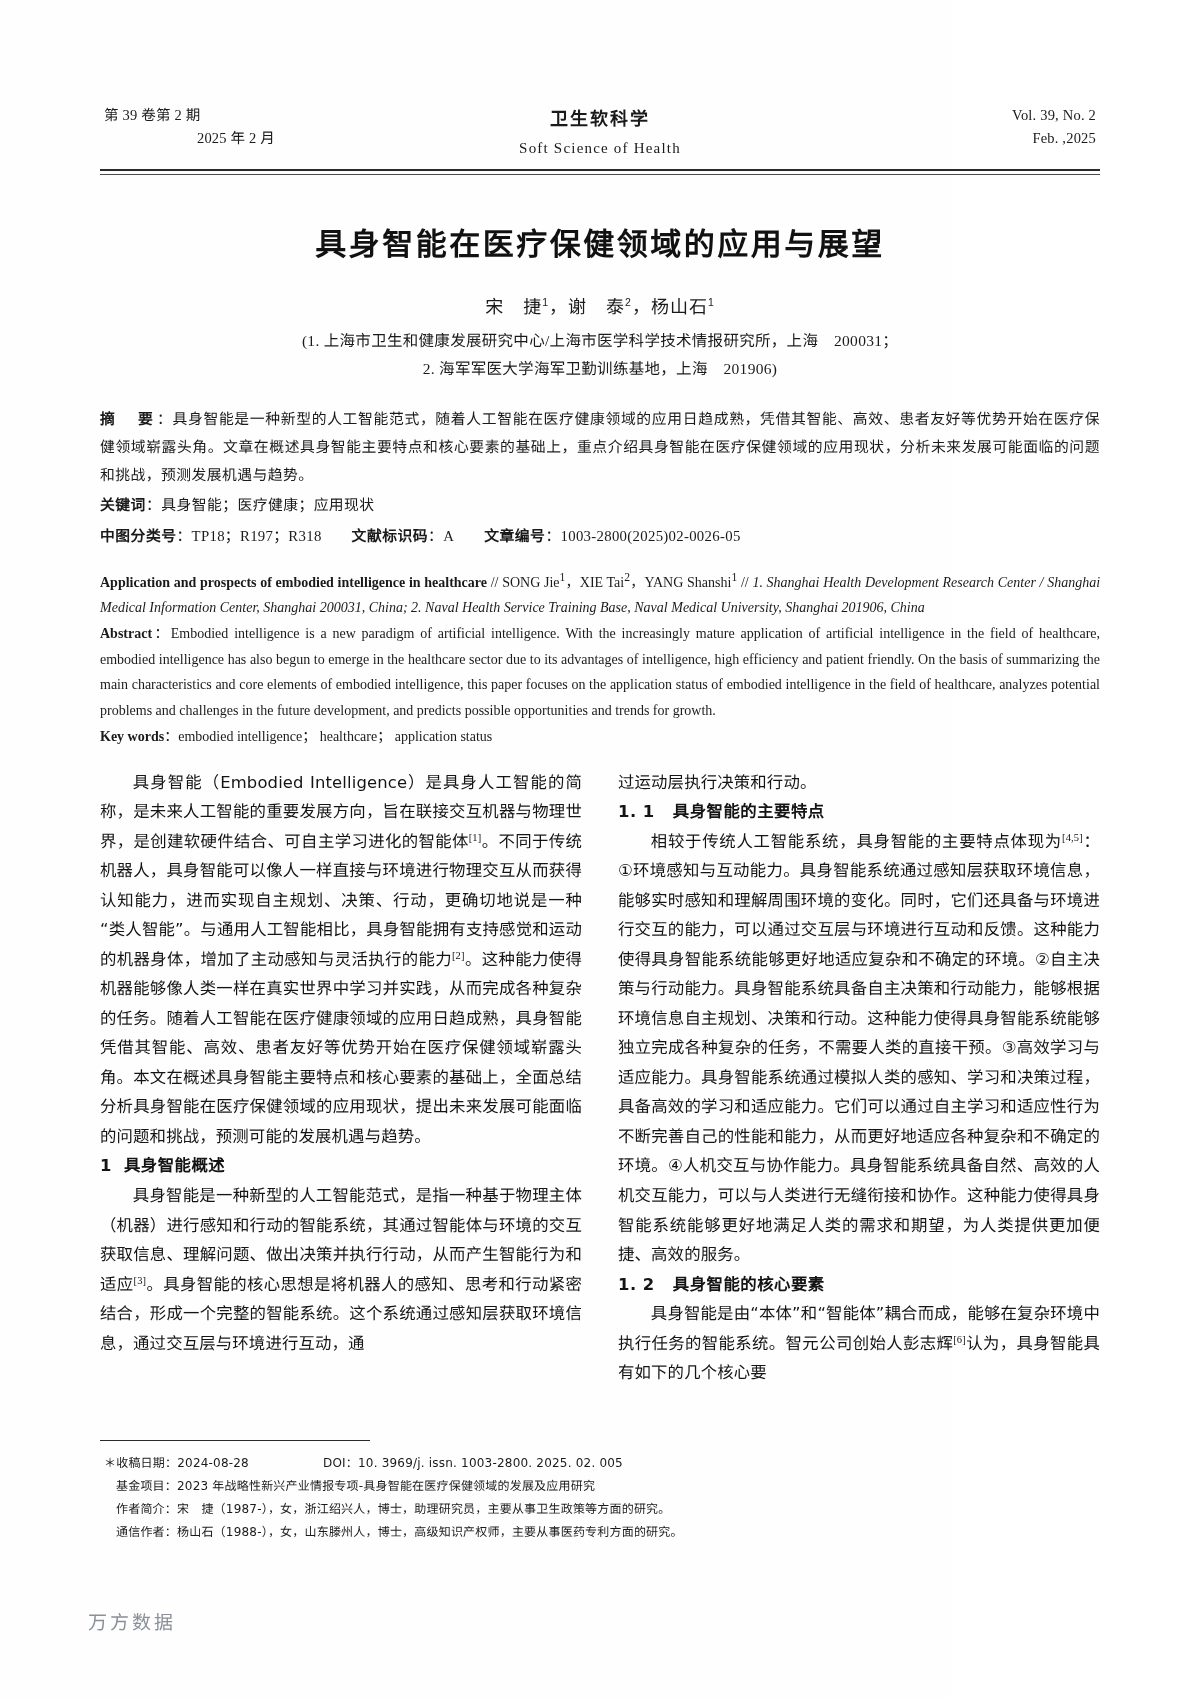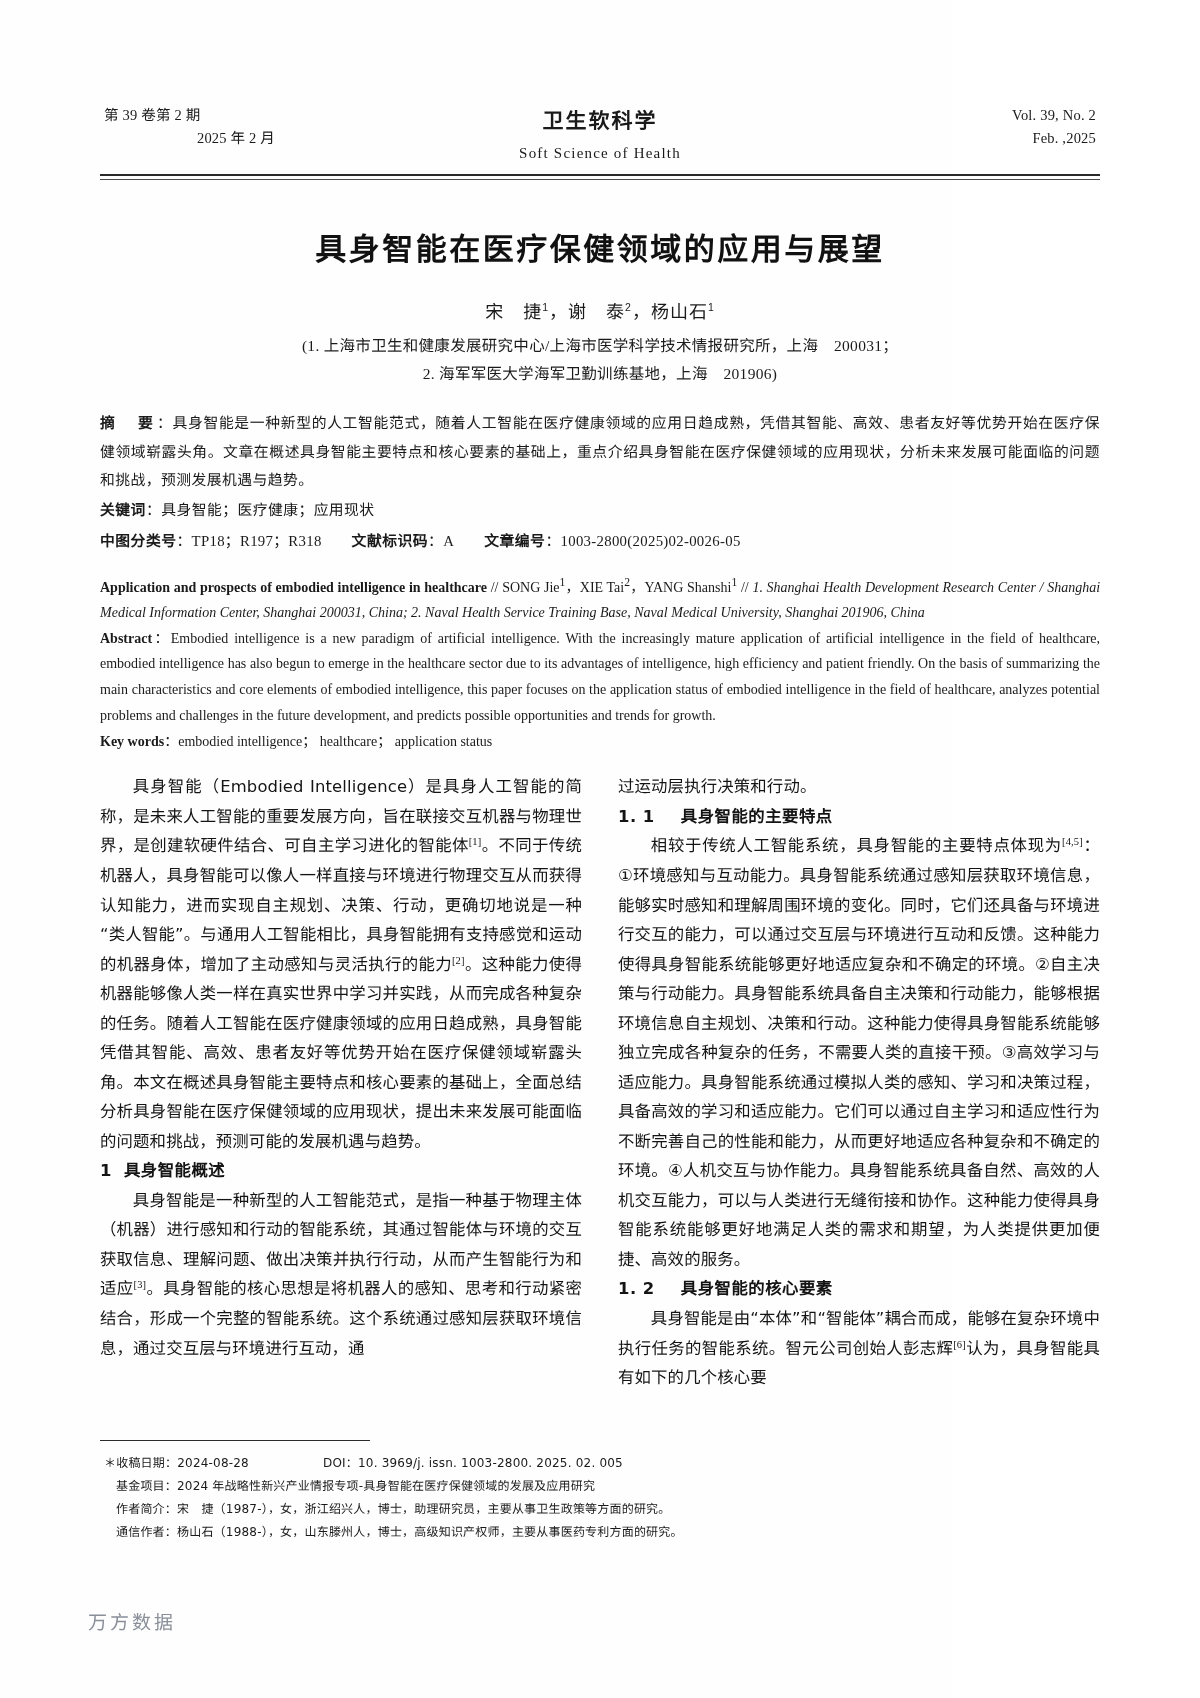--- a/index.html
+++ b/index.html
@@ -47,21 +47,21 @@
   }
   .runhead-left { text-align: left; padding-left: 4px;}
   .runhead-left .l2 { padding-left: 14px; text-align: center; }
   .runhead-right { text-align: right; padding-right: 4px;}
   .runhead-center {
     flex: 1;
     text-align: center;
   }
   .journal-cn {
     font-family: "DejaVu Sans", sans-serif;
-    font-size: 21px;
+    font-size: 18px;
     font-weight: 600;
     letter-spacing: 2px;
     text-align: center;
   }
   .journal-en {
     font-size: 15px;
     letter-spacing: 1.2px;
     margin-top: 3px;
     font-family: "Liberation Serif", serif;
   }
@@ -164,21 +164,21 @@
   }
   .col p.noindent { text-indent: 0; }
   .col h3 {
     margin: 0;
     font-size: 16.4px;
     font-weight: 700;
     text-indent: 0;
     letter-spacing: 0.5px;
   }
   .col h3 .num { margin-right: 12px; }
-  .col h3.sub .num { margin-right: 26px; }
+  .col h3.sub .num { margin-right: 18px; }
   sup.ref {
     font-size: 10.5px;
     vertical-align: super;
     font-family: "Liberation Serif", serif;
   }
 
   
   .footnotes {
     position: absolute;
     left: 100px;
@@ -293,20 +293,20 @@
         <p><span>具身智能是由“本体”和“智能体”耦合而成，能够在复杂环境中执行任务的智能系统。智元公司创始人彭志辉</span><sup class="ref">[6]</sup><span>认为，具身智能具有如下的几个核心要</span></p>
       </div>
 
     </div>
 
   </div>
 
   <div class="footnotes">
     <div class="fn-rule"></div>
     <div class="fn-line first"><span>＊</span><span>收稿日期</span><span>：2024-08-28</span><span class="fgap"></span><span>DOI</span><span>：10. 3969/j. issn. 1003-2800. 2025. 02. 005</span></div>
-    <div class="fn-line"><span>基金项目</span><span>：2024 年战略性新兴产业情报专项-具身智能在医疗保健领域的发展及应用研究</span></div>
+    <div class="fn-line"><span>基金项目</span><span>：2023 年战略性新兴产业情报专项-具身智能在医疗保健领域的发展及应用研究</span></div>
     <div class="fn-line"><span>作者简介</span><span>：宋　捷（1987-），女，浙江绍兴人，博士，助理研究员，主要从事卫生政策等方面的研究。</span></div>
     <div class="fn-line"><span>通信作者</span><span>：杨山石（1988-），女，山东滕州人，博士，高级知识产权师，主要从事医药专利方面的研究。</span></div>
   </div>
 
   <div class="watermark">万方数据</div>
 
 </div>
 
 </body></html>

